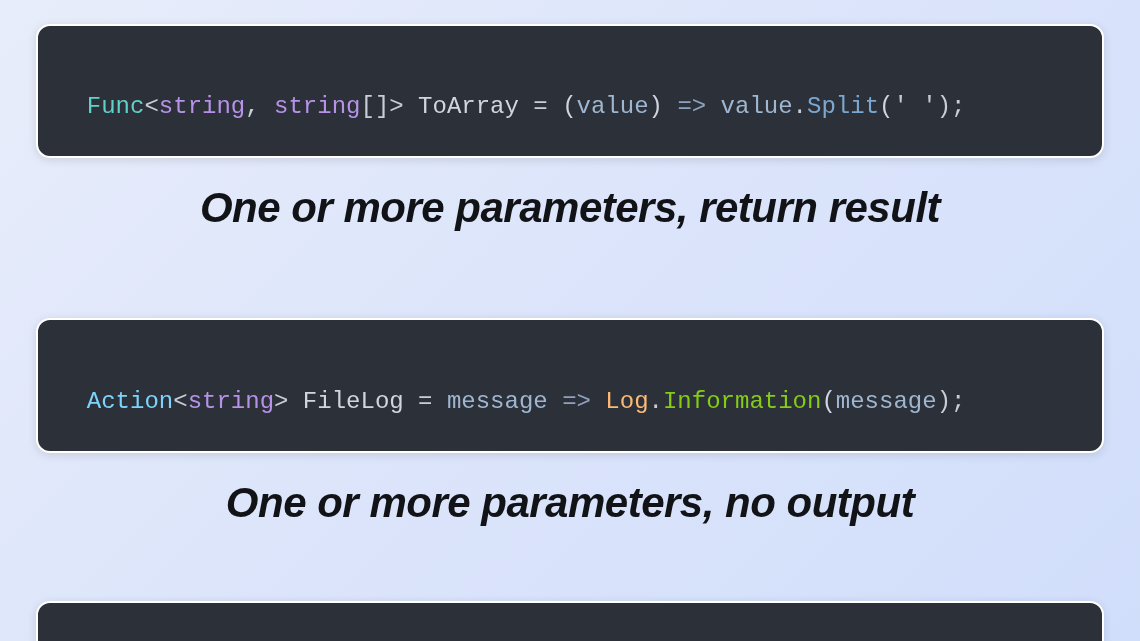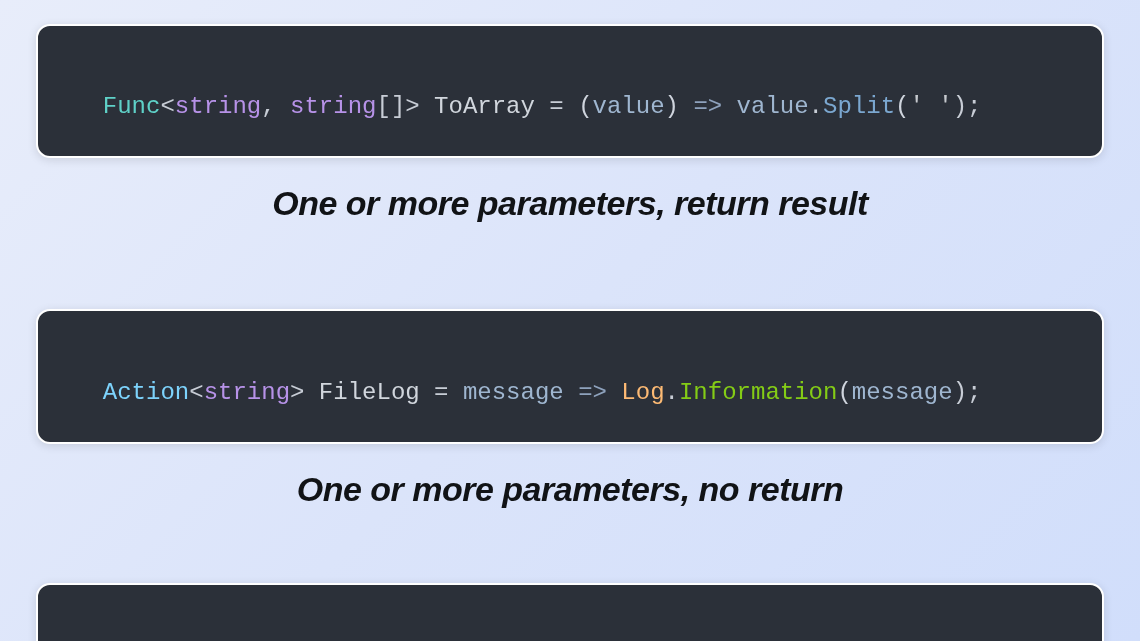--- a/index.html
+++ b/index.html
@@ -12,34 +12,34 @@
   }
   body {
     background: linear-gradient(135deg, #e8edfa 0%, #dbe4fa 50%, #d1defb 100%);
     padding: 0 36px;
     box-sizing: border-box;
   }
   .code-block {
     background: #2b3039;
     border: 2px solid #fff;
     border-radius: 14px;
-    padding: 34px 36px;
+    padding: 34px 20px;
     color: #cfd4dd;
     font-family: "SFMono-Regular", Menlo, Consolas, "Liberation Mono", monospace;
     font-size: 24px;
     line-height: 1.3;
     white-space: pre;
     overflow: hidden;
     box-shadow: 0 2px 10px rgba(0,0,0,0.12);
   }
   .caption {
     text-align: center;
     font-style: italic;
     font-weight: 700;
-    font-size: 34px;
+    font-size: 42px;
     color: #111316;
     margin: 26px 0 0 0;
     letter-spacing: -0.5px;
   }
   
   .tk-type-func { color: #5fd1c8; }
   .tk-type-action { color: #7dd3fc; }
   .tk-angle { color: #c8cdd6; }
   .tk-generic { color: #b792e8; }
   .tk-punct { color: #c8cdd6; }
@@ -64,19 +64,19 @@
 <div class="code-block block1">
   <span class="tk-type-func">Func</span><span class="tk-angle">&lt;</span><span class="tk-generic">string</span><span class="tk-punct">, </span><span class="tk-generic">string</span><span class="tk-punct">[]</span><span class="tk-angle">&gt;</span><span class="tk-name"> ToArray </span><span class="tk-eq">= </span><span class="tk-paren">(</span><span class="tk-param">value</span><span class="tk-paren">) </span><span class="tk-arrow">=&gt; </span><span class="tk-param">value</span><span class="tk-punct">.</span><span class="tk-method">Split</span><span class="tk-paren">(</span><span class="tk-string">' '</span><span class="tk-punct">);</span>
 </div>
 <div class="caption">One or more parameters, return result</div>
 
 <div class="gap"></div>
 
 <div class="code-block">
   <span class="tk-type-action">Action</span><span class="tk-angle">&lt;</span><span class="tk-generic">string</span><span class="tk-angle">&gt;</span><span class="tk-name"> FileLog </span><span class="tk-eq">= </span><span class="tk-param">message</span><span class="tk-arrow"> =&gt; </span><span class="tk-obj">Log</span><span class="tk-punct">.</span><span class="tk-call">Information</span><span class="tk-paren">(</span><span class="tk-param">message</span><span class="tk-punct">);</span>
 </div>
-<div class="caption">One or more parameters, no return</div>
+<div class="caption">One or more parameters, no output</div>
 
 <div class="gap2"></div>
 
 <div class="code-block block3">
   
 </div>
 
 </body></html>

